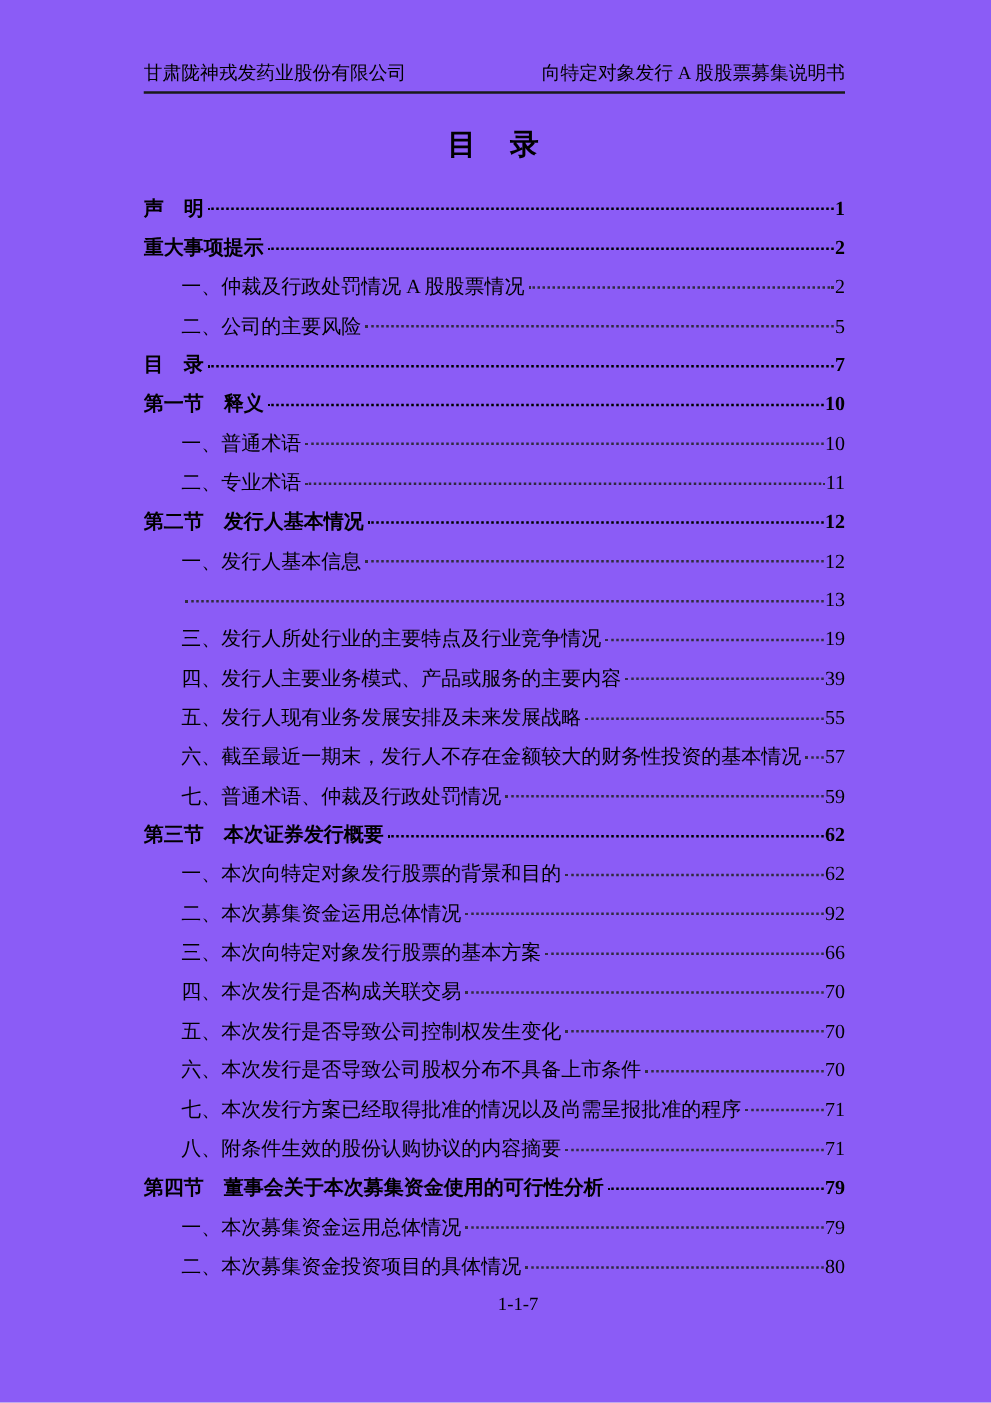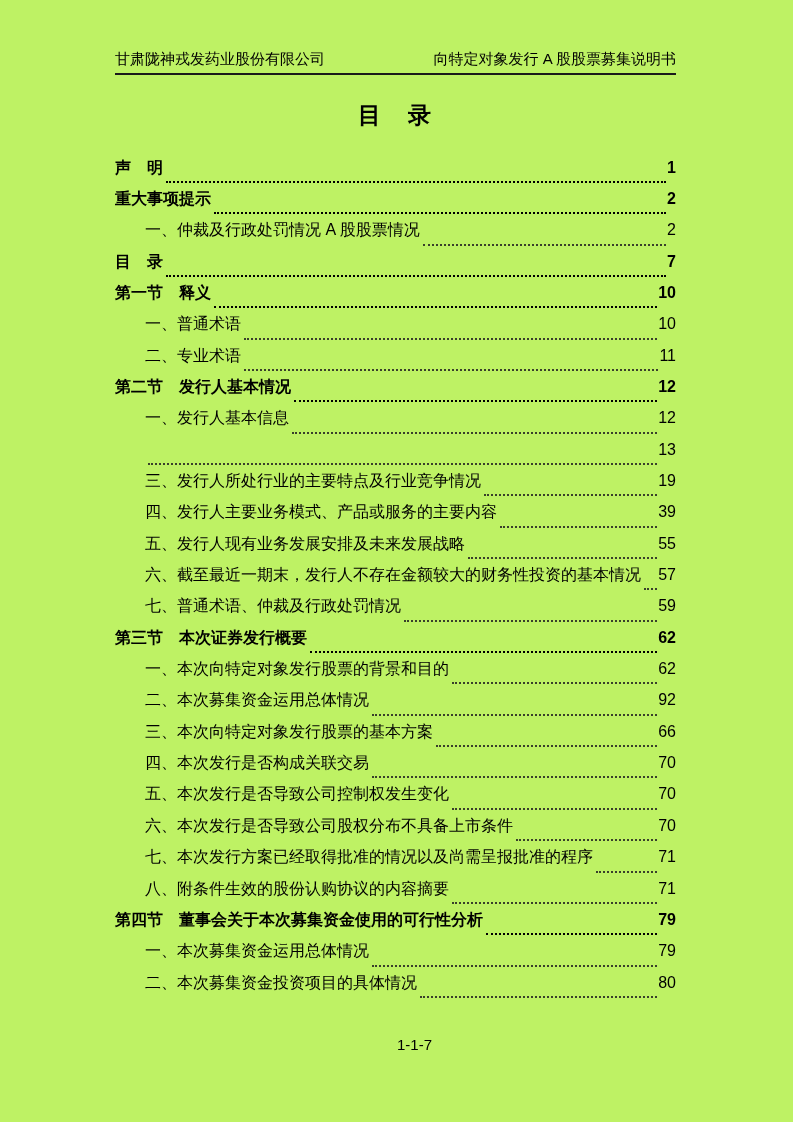--- a/index.html
+++ b/index.html
@@ -2,22 +2,22 @@
 <html lang="zh"><head>
 <meta charset="utf-8">
 <title>目录</title>
 <style>
   html, body { margin: 0; padding: 0; background: #e8e8e8; }
   .page {
     position: relative;
     width: 793px;
     height: 1122px;
     margin: 0 auto;
-    background: #bef264;
-    font-family: Liberation Sans, sans-serif;
+    background: #8b5cf6;
+    font-family: Liberation Serif, serif;
     color: #000;
     overflow: hidden;
     box-sizing: border-box;
   }
   .content { padding: 0 117px 0 115px; }
 
   
   .header {
     display: flex;
     justify-content: space-between;
@@ -36,21 +36,21 @@
     font-weight: bold;
     font-size: 23px;
     letter-spacing: 2px;
     line-height: 1.2;
   }
 
   
   .toc { margin-top: 22px; }
   .toc-row {
     display: flex;
-    align-items: flex-end;
+    align-items: center;
     height: 31.35px;
     line-height: 31.35px;
     font-size: 16px;
     white-space: pre;
   }
   .toc-row.l1 { font-weight: bold; }
   .toc-row.l2 { padding-left: 30px; }
   .toc-label { flex: 0 1 auto; overflow: hidden; }
   .leader {
     flex: 1 1 auto;
@@ -95,20 +95,25 @@
         <div class="toc-row l1">
     <span class="toc-label">重大事项提示</span>
     <span class="leader"></span>
     <span class="toc-page">2</span>
   </div>
         <div class="toc-row l2">
     <span class="toc-label">一、仲裁及行政处罚情况 A 股股票情况</span>
     <span class="leader"></span>
     <span class="toc-page">2</span>
   </div>
+        <div class="toc-row l2">
+    <span class="toc-label">二、公司的主要风险</span>
+    <span class="leader"></span>
+    <span class="toc-page">5</span>
+  </div>
         <div class="toc-row l1">
     <span class="toc-label">目　录</span>
     <span class="leader"></span>
     <span class="toc-page">7</span>
   </div>
         <div class="toc-row l1">
     <span class="toc-label">第一节　释义</span>
     <span class="leader"></span>
     <span class="toc-page">10</span>
   </div>

